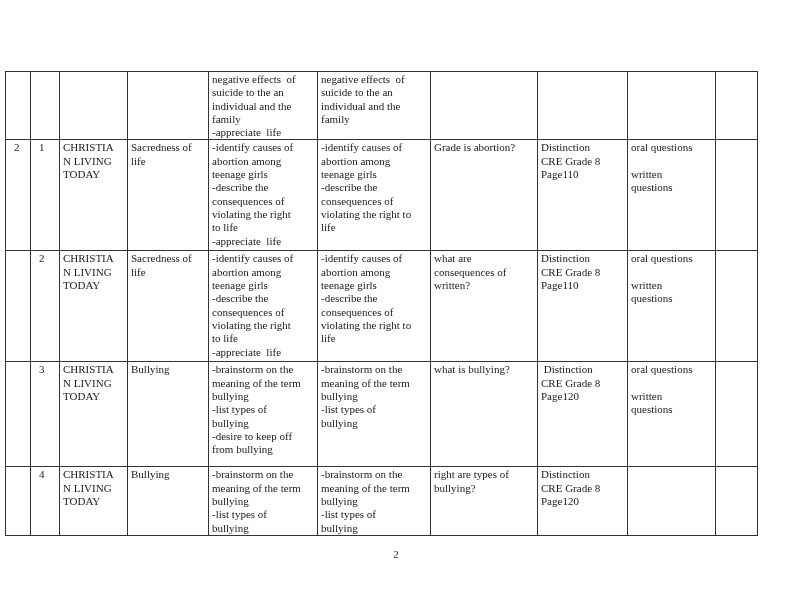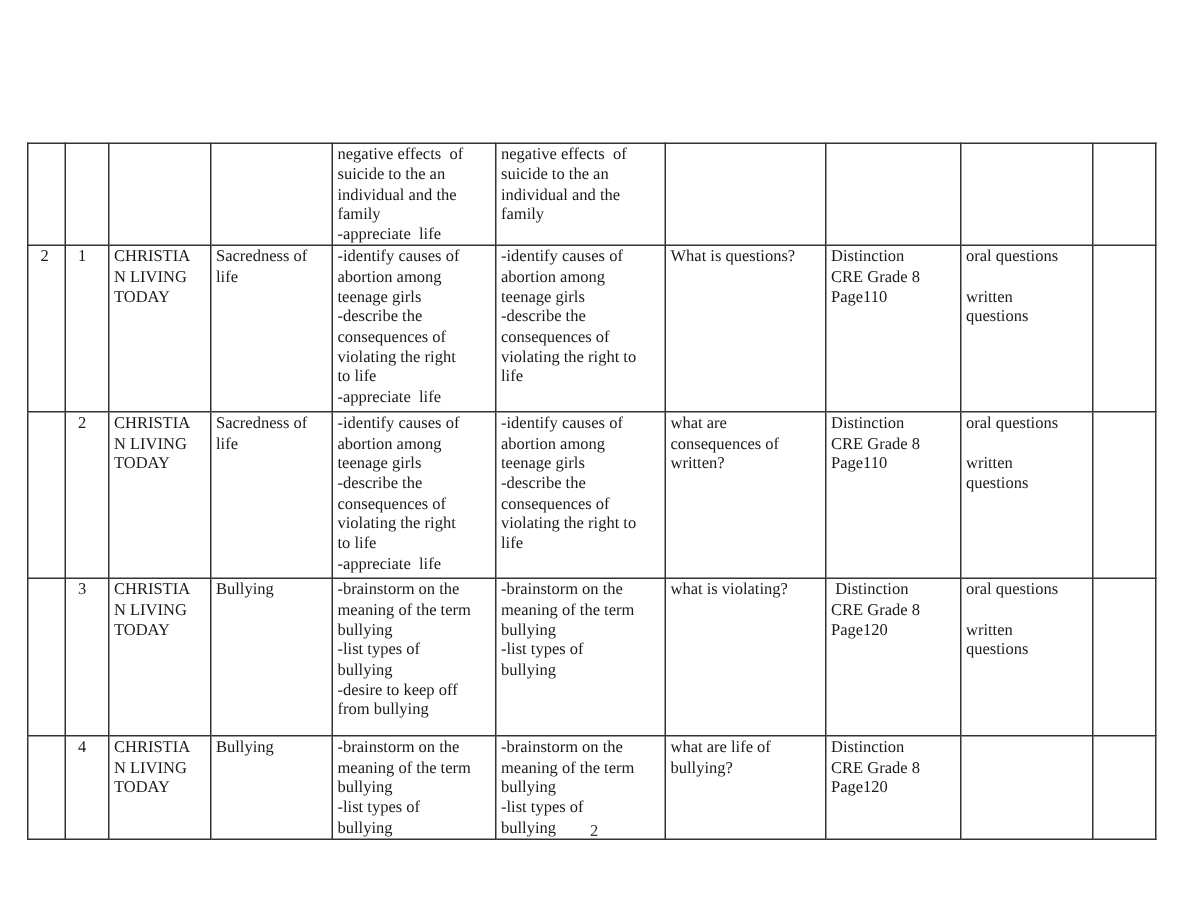--- a/index.html
+++ b/index.html
@@ -11,26 +11,25 @@
     position: relative;
     width: 792px;
     height: 612px;
     background: #ffffff;
     overflow: hidden;
     font-family: "Liberation Serif", serif;
     color: #1a1a1a;
   }
   table.scheme-table {
     position: absolute;
-    left: 18px;
+    left: 5px;
     top: 71px;
     width: 752px;
     border-collapse: collapse;
     table-layout: fixed;
-    margin-top: 24px;
   }
   table.scheme-table td {
     border: 1px solid #333333;
     vertical-align: top;
     font-size: 11px;
     line-height: 13.3px;
     padding: 1px 3px 0 3px;
     white-space: pre-wrap;
     overflow: hidden;
   }
@@ -101,21 +100,21 @@
 violating the right
 to life
 -appreciate  life</td>
           <td>-identify causes of
 abortion among
 teenage girls
 -describe the
 consequences of
 violating the right to
 life</td>
-          <td>What is questions?</td>
+          <td>Grade is abortion?</td>
           <td>Distinction
 CRE Grade 8
 Page110</td>
           <td>oral questions
 
 written
 questions</td>
           <td></td>
         </tr>
         <tr style="height: 111px;">
@@ -165,21 +164,21 @@
 bullying
 -list types of
 bullying
 -desire to keep off
 from bullying</td>
           <td>-brainstorm on the
 meaning of the term
 bullying
 -list types of
 bullying</td>
-          <td>what is violating?</td>
+          <td>what is bullying?</td>
           <td> Distinction
 CRE Grade 8
 Page120</td>
           <td>oral questions
 
 written
 questions</td>
           <td></td>
         </tr>
         <tr style="height: 67px;">
@@ -192,21 +191,21 @@
           <td>-brainstorm on the
 meaning of the term
 bullying
 -list types of
 bullying</td>
           <td>-brainstorm on the
 meaning of the term
 bullying
 -list types of
 bullying</td>
-          <td>what are life of
+          <td>right are types of
 bullying?</td>
           <td>Distinction
 CRE Grade 8
 Page120</td>
           <td></td>
           <td></td>
         </tr>
       </tbody>
   </table>
 

